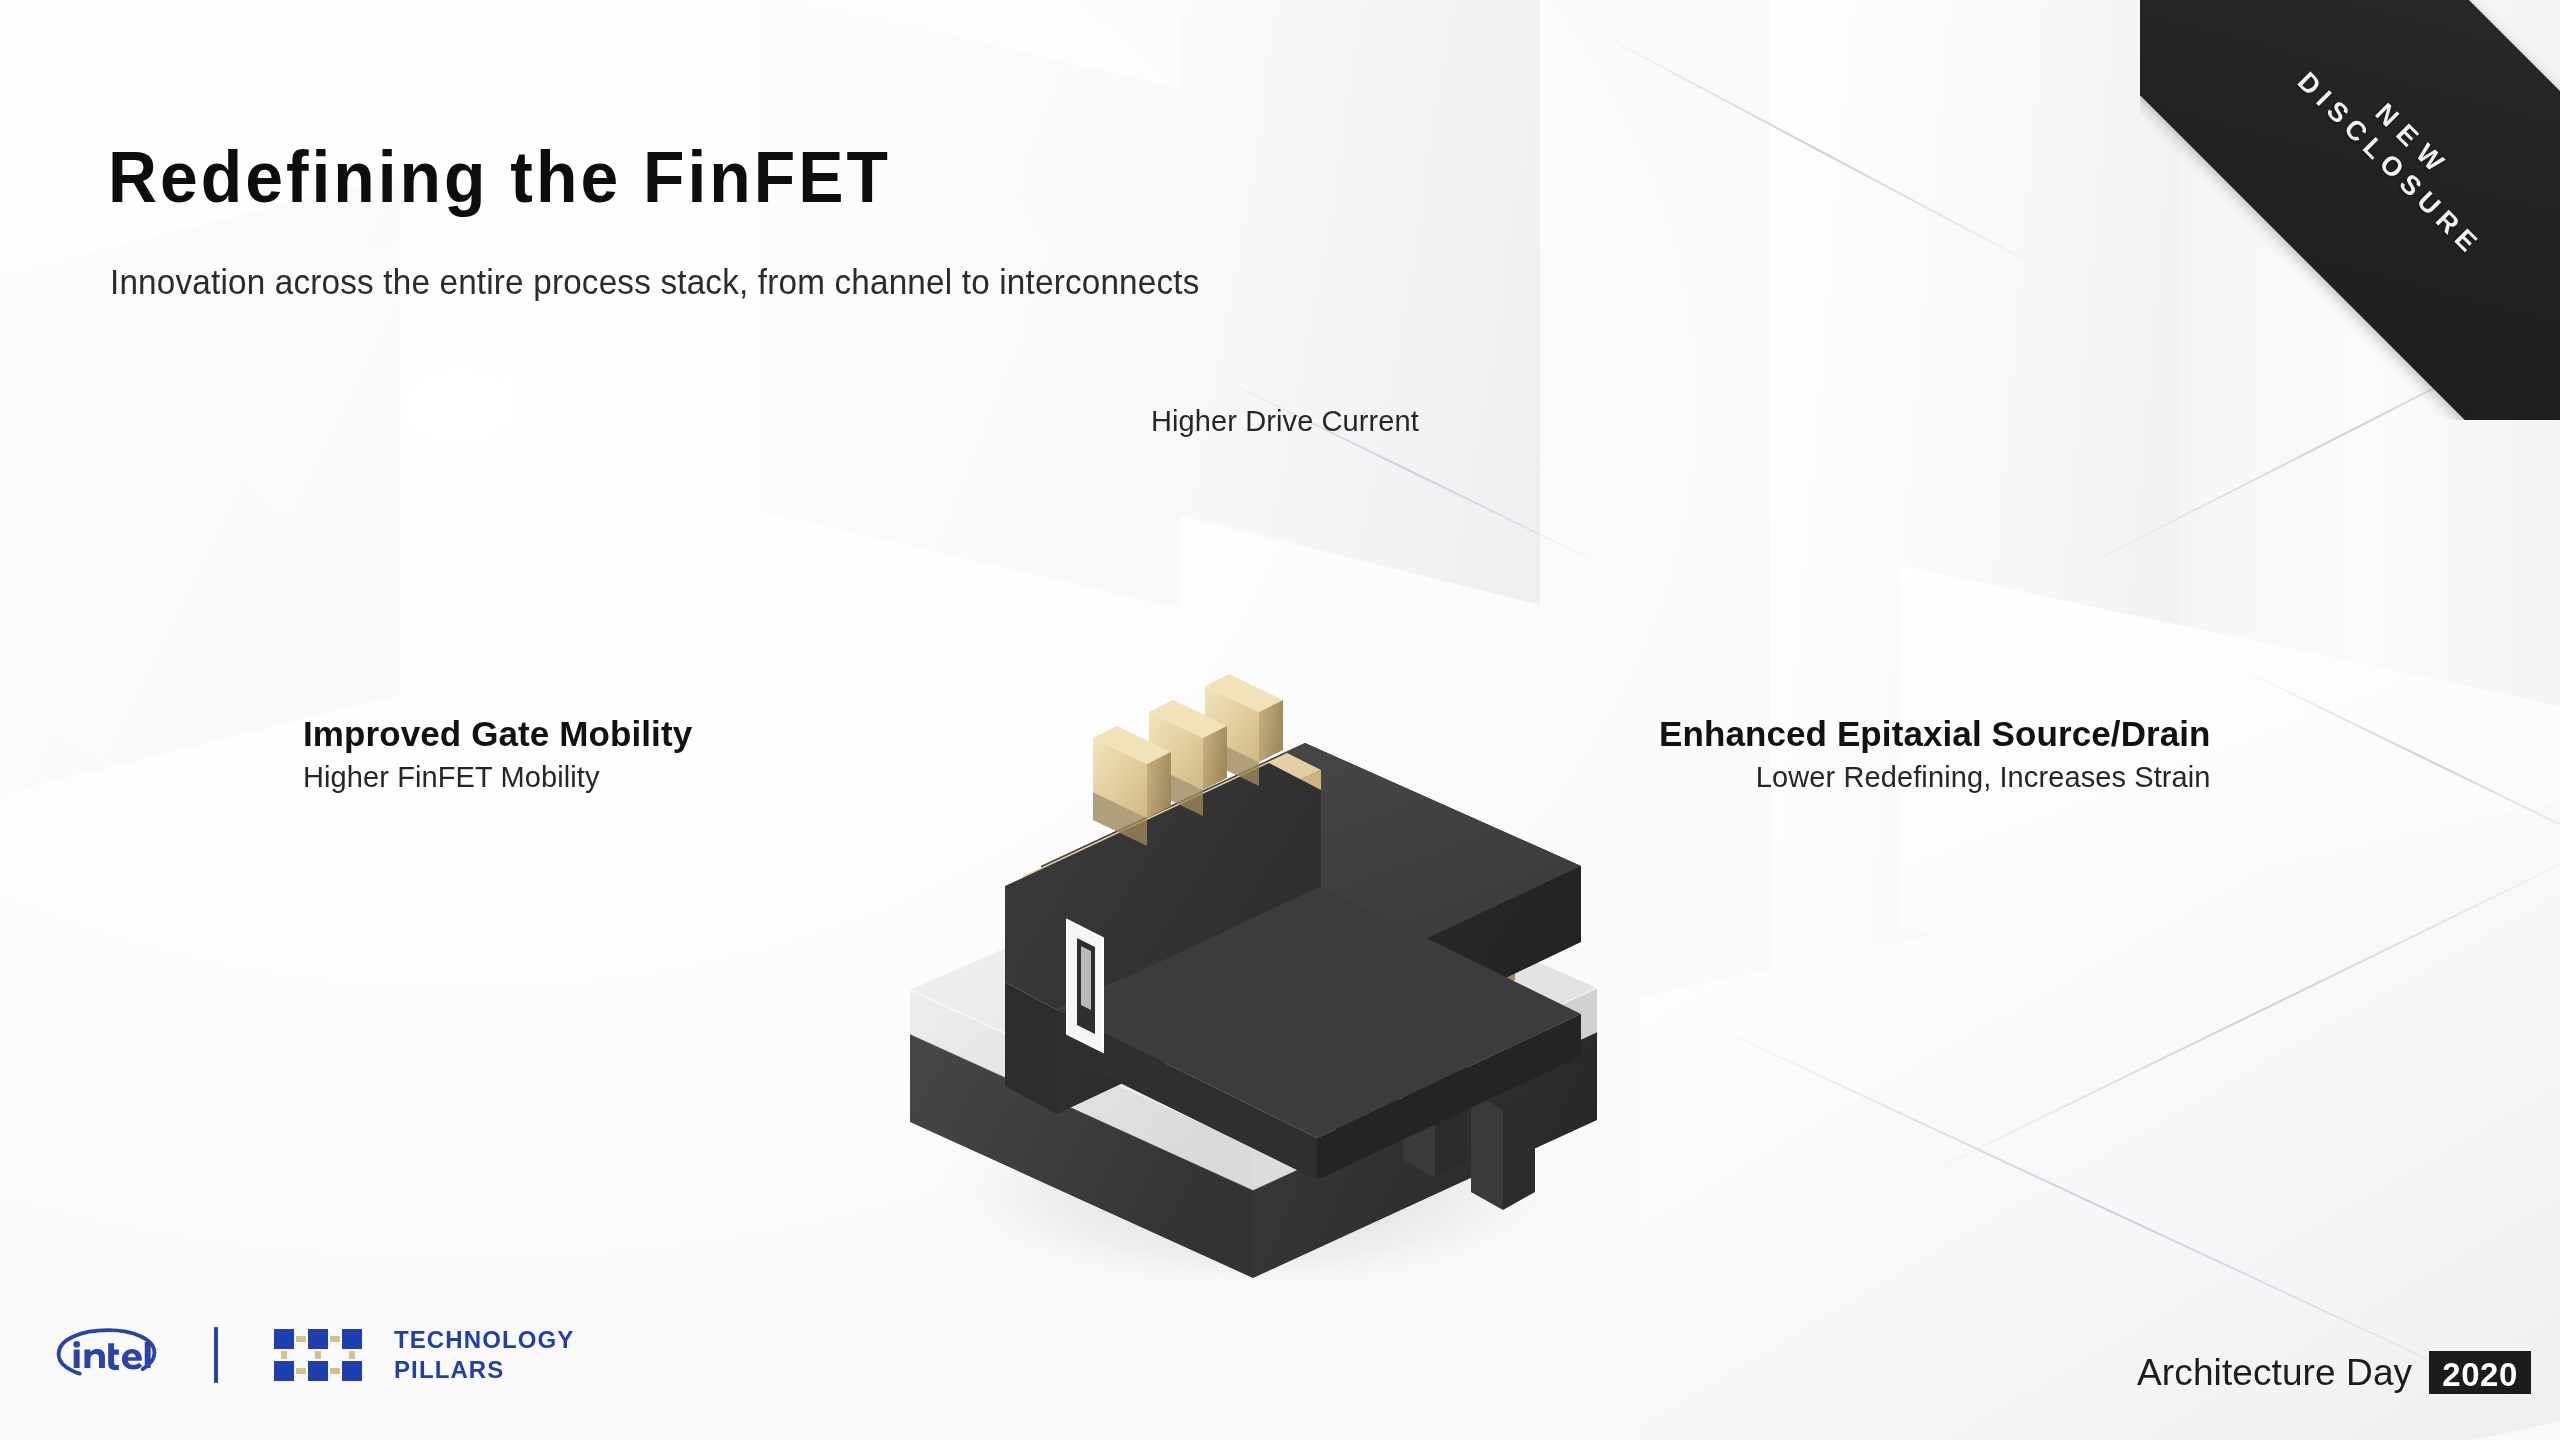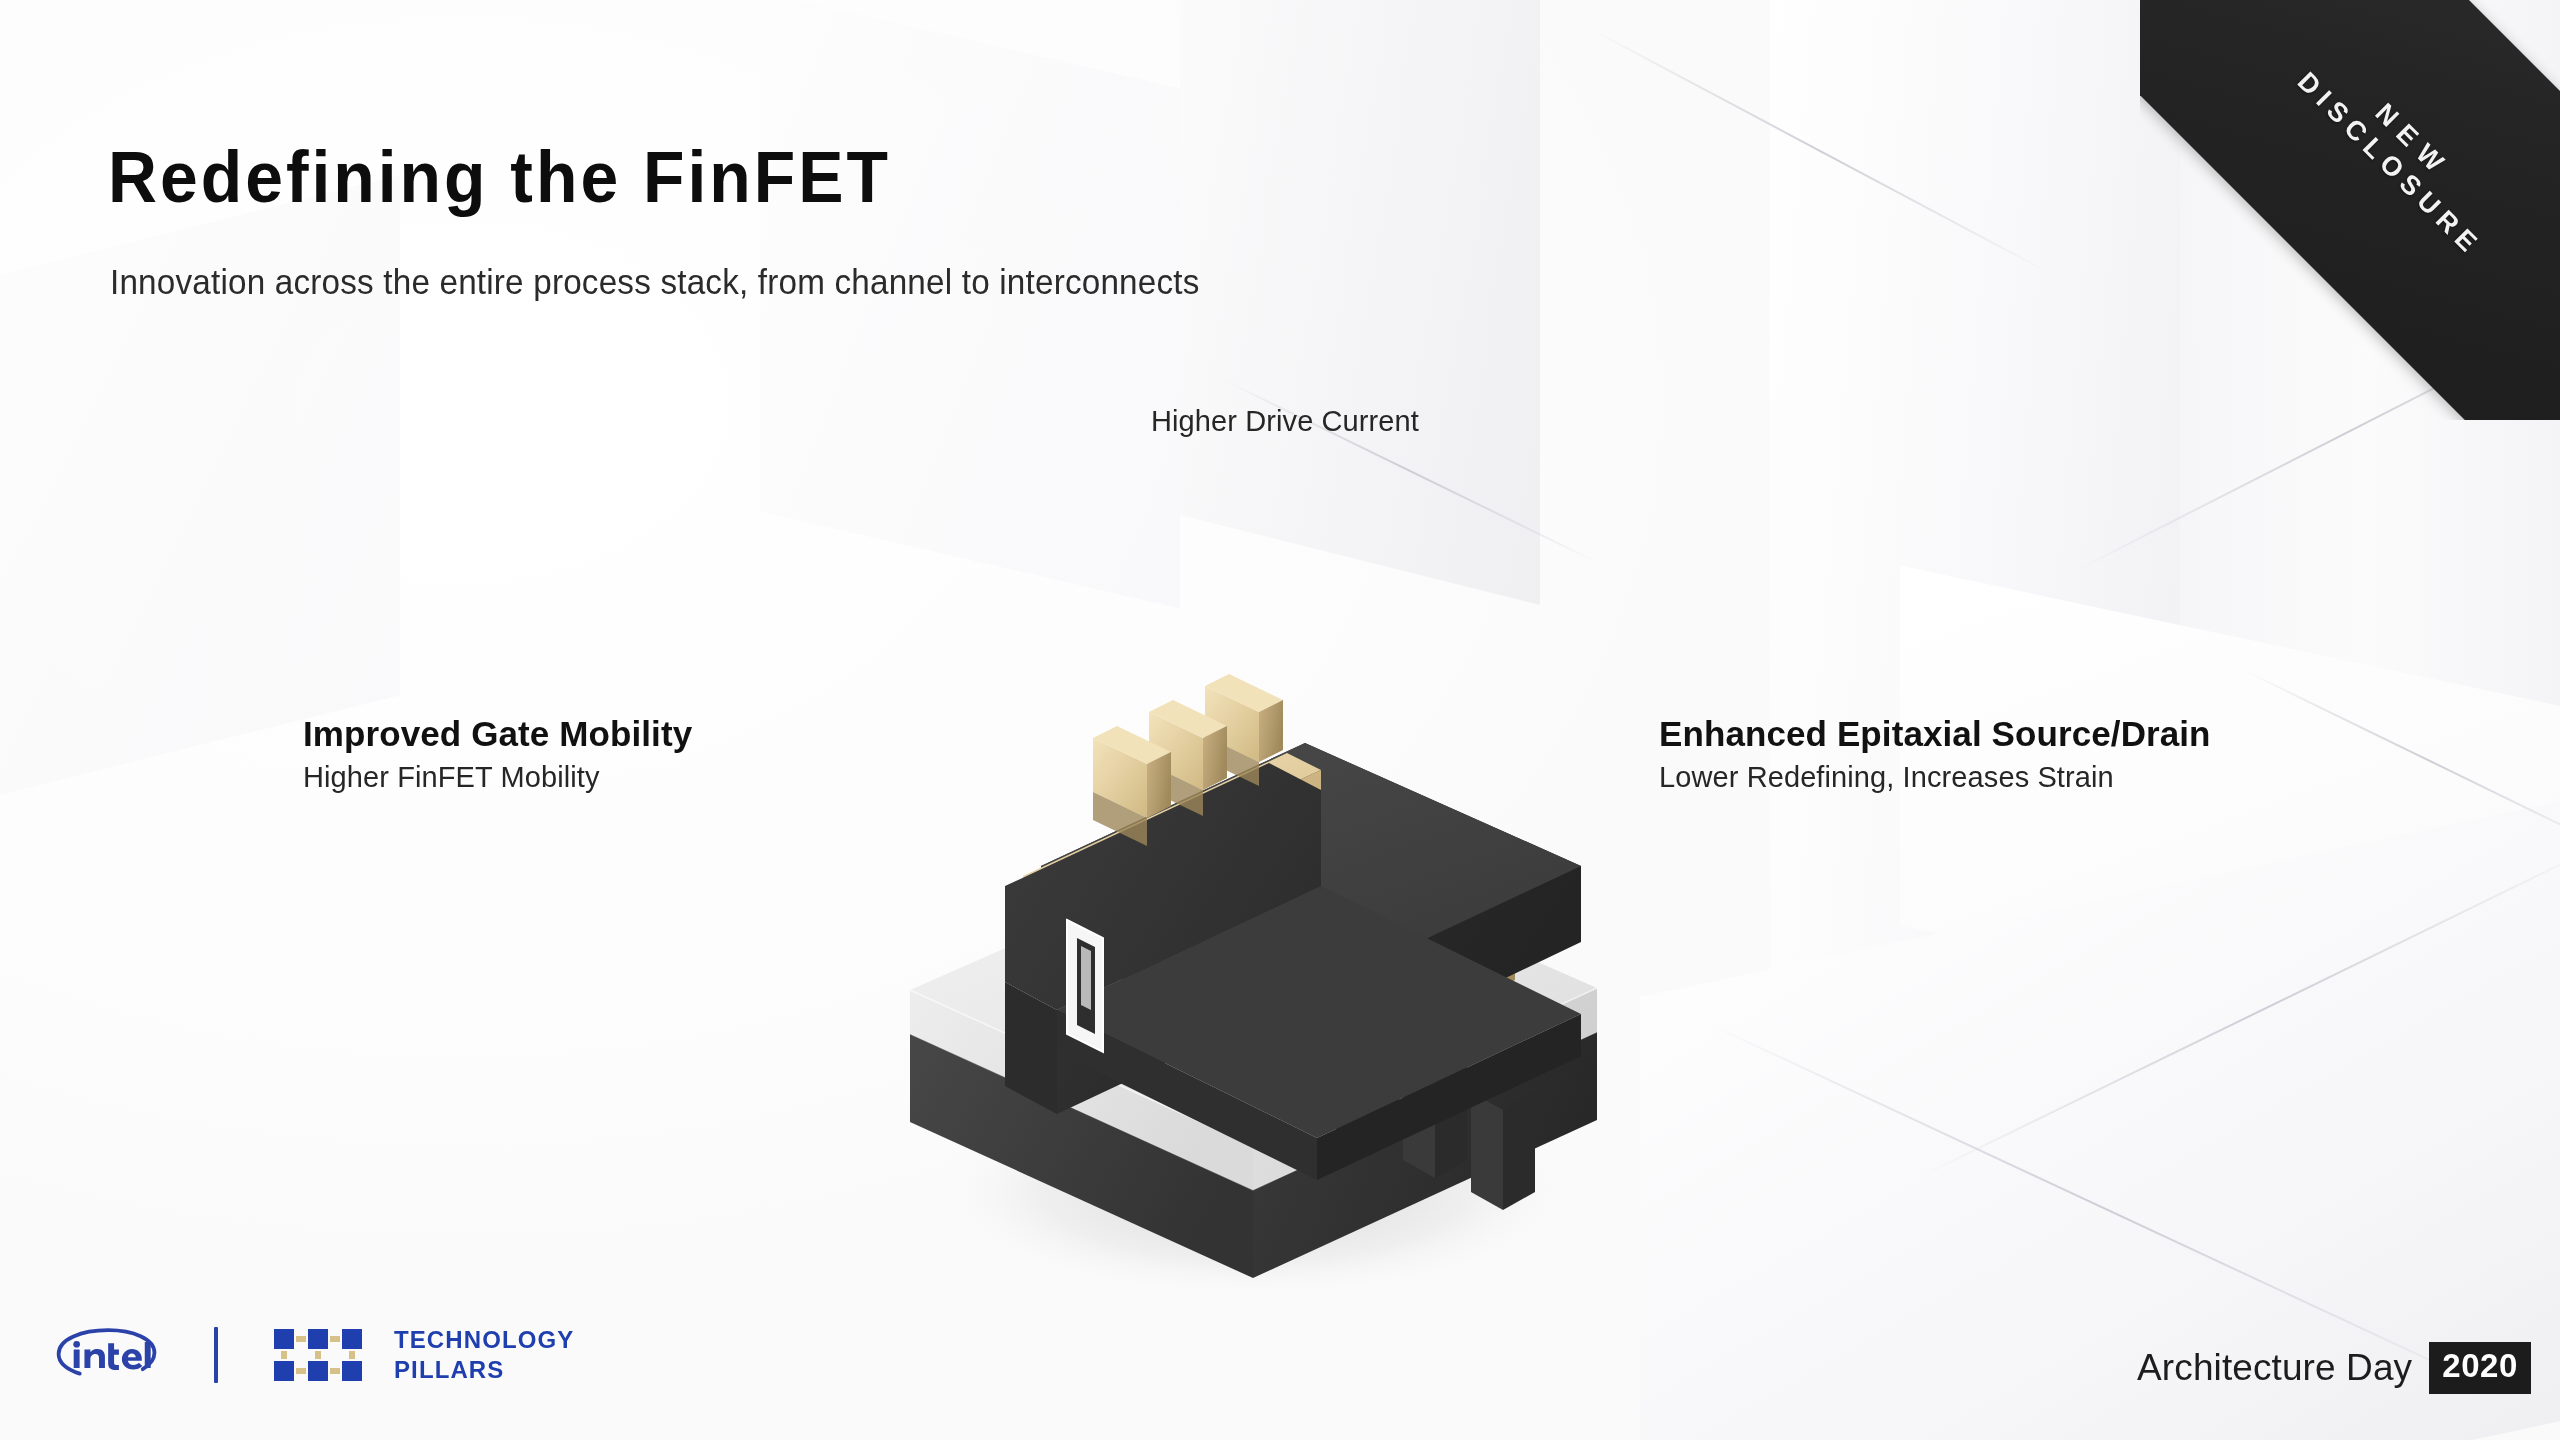--- a/index.html
+++ b/index.html
@@ -131,21 +131,21 @@
     letter-spacing:.1px; white-space:nowrap; line-height:1.18;
   }
   .callout .c-sub {
     font-size:29px; font-weight:400; color:#262626;
     letter-spacing:.1px; white-space:nowrap; line-height:1.3;
     margin-top:5px;
   }
   #callout-top    { left:1045px; top:398px; text-align:center; width:480px; }
   #callout-top .c-title,#callout-top .c-sub { width:100%; }
   #callout-left   { left:303px;  top:713px; text-align:left; }
-  #callout-right  { left:1659px; top:713px; text-align:left; }
+  #callout-right  { left:1659px; top:713px; text-align:right; }
 
   
   #finfet {
     position:absolute; left:855px; top:590px;
     width:860px; height:700px; z-index:15;
   }
   #finfet svg { display:block; width:100%; height:100%; overflow:visible; }
 
   
   #footer-left {
@@ -167,21 +167,21 @@
     position:absolute; right:29px; bottom:46px;
     display:flex; align-items:center; gap:17px; z-index:30;
   }
   #arch-day {
     font-size:37px; font-weight:400; color:#1d1d1d; letter-spacing:.1px;
     white-space:nowrap;
   }
   #year-badge {
     background:#1c1c1c; color:#ffffff;
     font-size:33px; font-weight:700; letter-spacing:.6px;
-    padding:7px 13px 12px 13px; line-height:1;
+    padding:7px 13px 3px 13px; line-height:1;
   }
 </style>
 </head>
 <body>
 
 <div id="slide">
 
   <div class="bg-layer">
     <div class="iso iso-f"></div>
     <div class="iso iso-g"></div>

